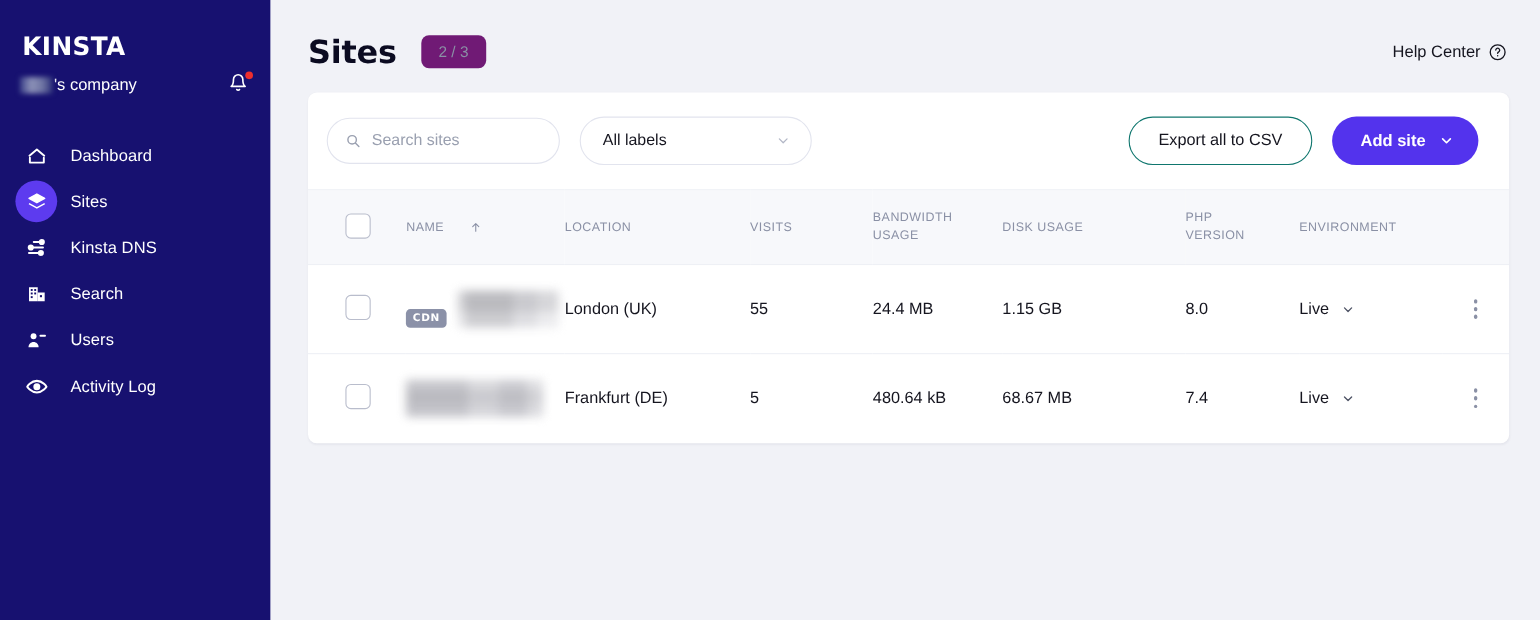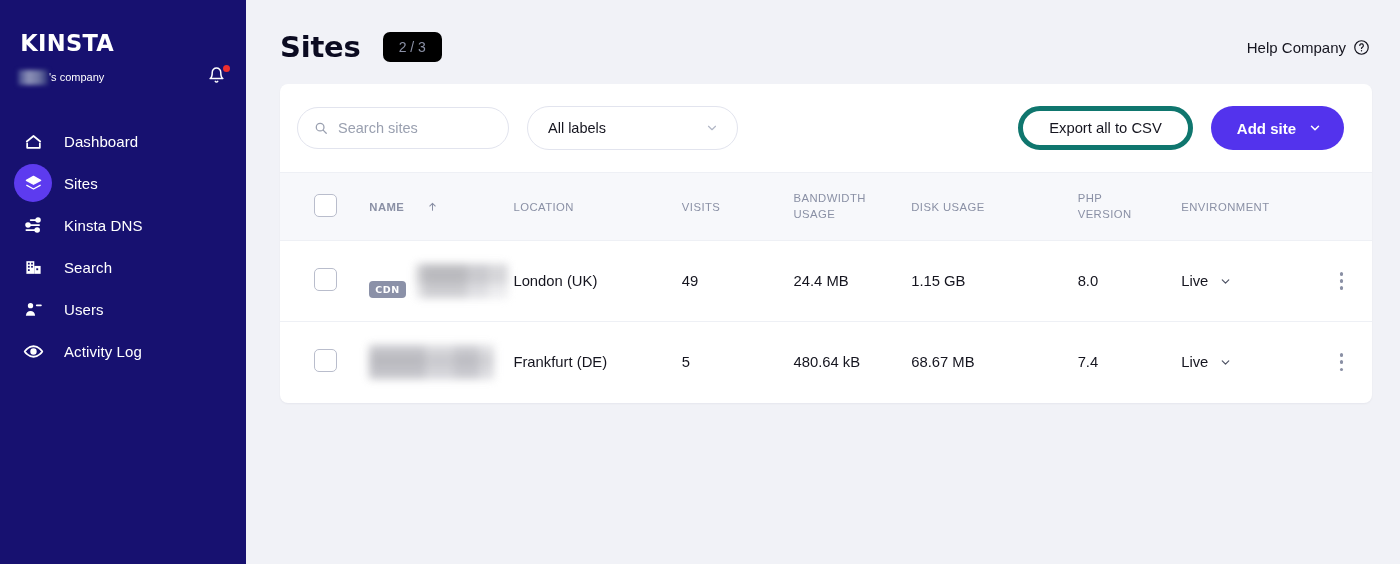--- a/index.html
+++ b/index.html
@@ -23,21 +23,21 @@
   .logo {
     font-size: 23px; font-weight: 700; letter-spacing: 0.3px;
     color: #ffffff; font-family: "DejaVu Sans", sans-serif;
     transform: scaleX(0.98);
   }
   .company-row {
     display: flex; align-items: center; justify-content: space-between;
     padding: 10px 18px 0 18px;
   }
   .company-name {
-    display: flex; align-items: center; font-size: 11px; color: #fff;
+    display: flex; align-items: center; font-size: 15px; color: #fff;
   }
   .redact {
     display: inline-block;
     width: 30px; height: 15px;
     background: linear-gradient(90deg,#3a3f87 0%,#8d92b8 35%,#6d73a2 70%,#2b2f78 100%);
     filter: blur(2.2px);
     border-radius: 1px;
     margin-right: 1px;
   }
   .bell-wrap { position: relative; width: 20px; height: 22px; cursor: pointer; }
@@ -75,21 +75,21 @@
     padding: 18px 28px 0 34px;
     height: 76px;
   }
   .title-wrap { display: flex; align-items: center; }
   .page-title {
     font-size: 29px; font-weight: 700; color: #0b0b21; letter-spacing: -0.2px;
     font-family: "DejaVu Sans", sans-serif;
   }
   .count-badge {
     margin-left: 22px;
-    background: #000000;
+    background: #701a75;
     color: #8a90a5;
     font-size: 14px;
     padding: 7px 16px;
     border-radius: 7px;
   }
   .help-center {
     display: flex; align-items: center; gap: 7px;
     font-size: 15px; color: #15151f; cursor: pointer;
     padding-right: 2px;
   }
@@ -127,21 +127,21 @@
     width: 211px; height: 44px;
     border: 1px solid #e2e4ee;
     border-radius: 22px;
     padding: 0 18px 0 20px;
     font-size: 14.5px; color: #15151f;
     cursor: pointer;
   }
   .toolbar-right { margin-left: auto; display: flex; align-items: center; gap: 18px; }
   .btn-outline {
     height: 44px; padding: 0 26px;
-    border: 5px solid #0f766e; border-radius: 22px;
+    border: 1px solid #0f766e; border-radius: 22px;
     background: #fff; font-size: 14.8px; color: #15151f;
     display: flex; align-items: center; cursor: pointer;
     font-family: "Liberation Sans", sans-serif;
   }
   .btn-primary {
     height: 44px; padding: 0 22px 0 26px;
     border: none; border-radius: 22px;
     background: #5333ed; color: #fff;
     font-size: 15px; font-weight: 700;
     display: flex; align-items: center; gap: 12px; cursor: pointer;
@@ -163,21 +163,21 @@
   }
   .c-check { width: 88px; padding-left: 34px !important; }
   .c-name { width: 142px; }
   .c-loc  { width: 166px; }
   .c-vis  { width: 110px; }
   .c-bw   { width: 116px; }
   .c-disk { width: 164px; }
   .c-php  { width: 102px; }
   .c-env  { width: 128px; }
   .c-menu { width: 60px; }
-  .hdr-name { display: inline-flex; align-items: flex-start; gap: 23px; font-weight: bold; }
+  .hdr-name { display: inline-flex; align-items: flex-start; gap: 23px; }
   .wrap2 { line-height: 1.35; }
 
   tbody td {
     font-size: 14.8px; color: #15151f;
     height: 81px;
     border-bottom: 1px solid #eef0f5;
     vertical-align: middle;
   }
   tbody tr:last-child td { border-bottom: none; }
   .cb {
@@ -318,21 +318,21 @@
   </aside>
 
   <main class="main">
 
     <div class="topbar">
       <div class="title-wrap">
         <span class="page-title">Sites</span>
         <span class="count-badge">2 / 3</span>
       </div>
       <div class="help-center">
-        <span>Help Company</span>
+        <span>Help Center</span>
         <span>
           <svg width="17" height="17" viewBox="0 0 24 24" fill="none" stroke="#15151f" stroke-width="1.7">
             <circle cx="12" cy="12" r="9.5"></circle>
             <path d="M9.6 9.2a2.5 2.5 0 114.5 1.6c-.8.9-2.1 1.2-2.1 2.6" stroke-linecap="round"></path>
             <circle cx="12" cy="16.6" r="0.95" fill="#15151f" stroke="none"></circle>
           </svg>
         </span>
       </div>
     </div>
 
@@ -413,21 +413,21 @@
             <td class="c-check" style="padding-left:34px;">
               <span class="cb"></span>
             </td>
             <td class="c-name">
               <div class="name-cell">
                 <span class="cdn-badge">CDN</span>
                 <span class="blur-name blur-a"></span>
               </div>
             </td>
             <td class="c-loc">London (UK)</td>
-            <td class="c-vis">49</td>
+            <td class="c-vis">55</td>
             <td class="c-bw">24.4 MB</td>
             <td class="c-disk">1.15 GB</td>
             <td class="c-php">8.0</td>
             <td class="c-env">
               <span class="env-cell">
                 <span>Live</span>
                 <span>
                   <svg width="13" height="13" viewBox="0 0 24 24" fill="none" stroke="#4c5163" stroke-width="2.2" stroke-linecap="round" stroke-linejoin="round">
                       <path d="M6 9l6 6 6-6"></path>
                     </svg>

